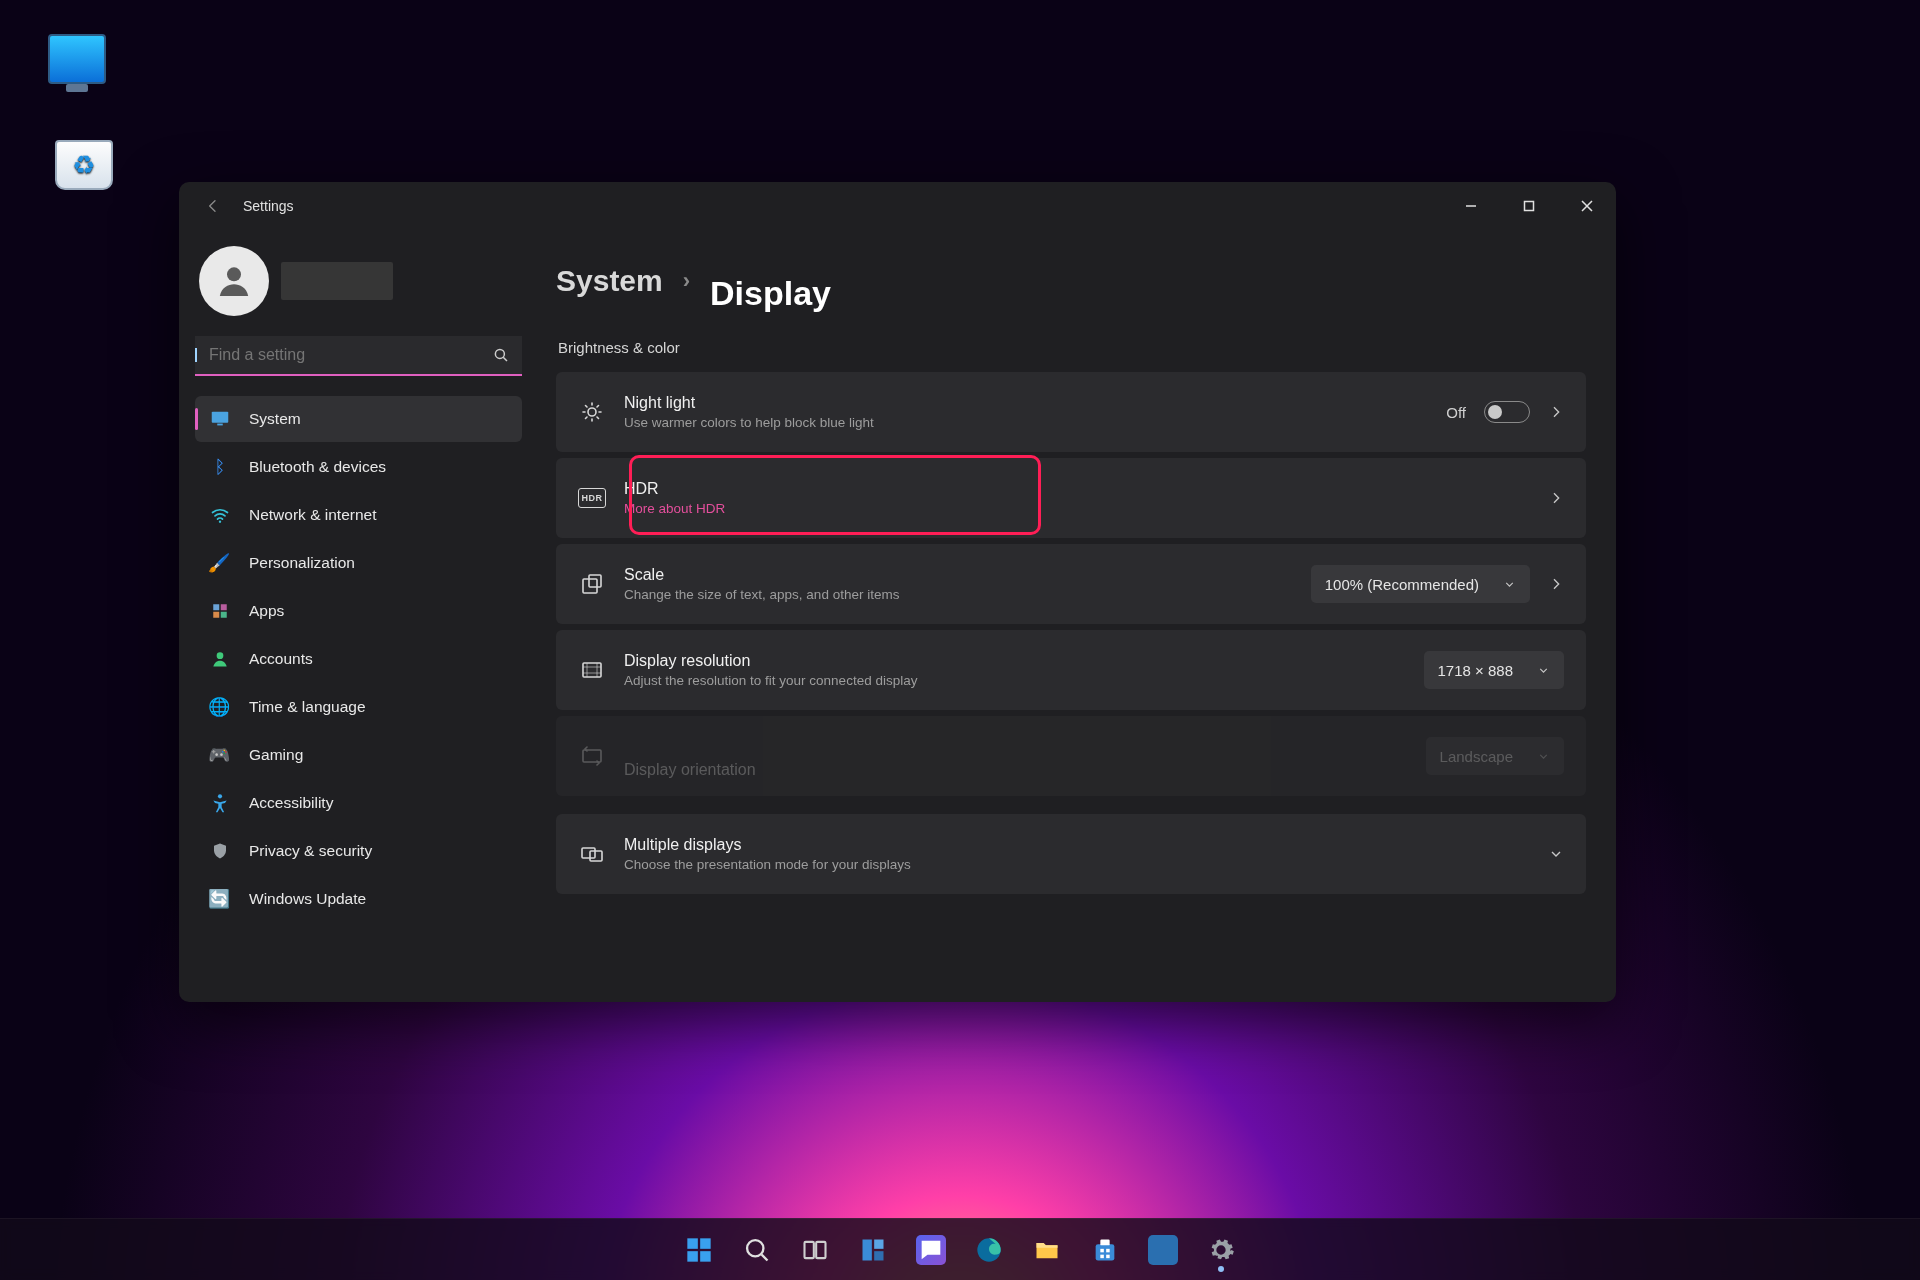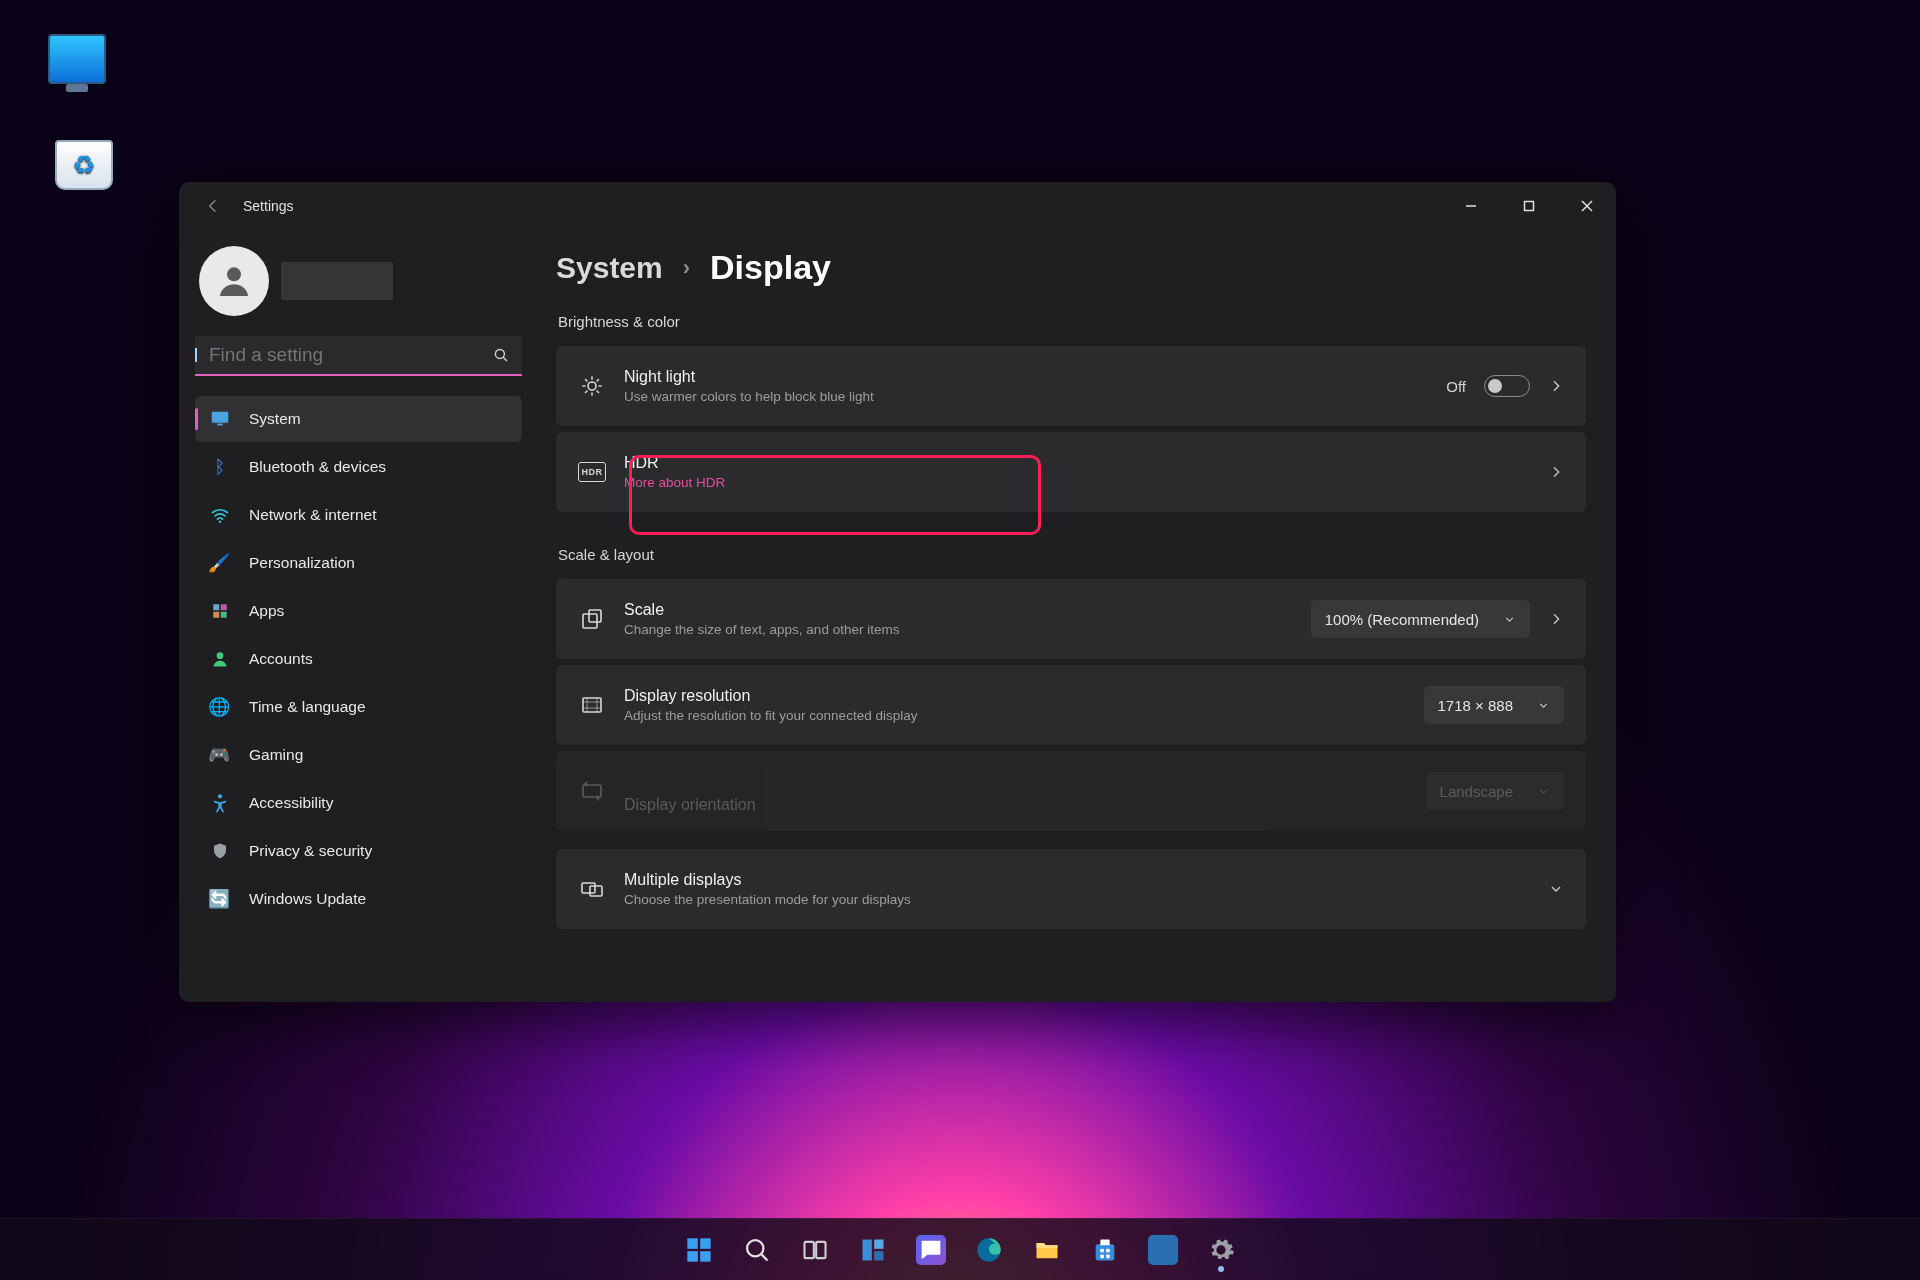--- a/index.html
+++ b/index.html
@@ -36,35 +36,35 @@
 .body{ flex:1; display:flex; }
 
 .sidebar{ width:355px; padding:10px 12px 10px 16px; display:flex; flex-direction:column; gap:14px; }
 .user-row{ display:flex; align-items:center; gap:12px; padding:6px 4px; cursor:pointer; }
 .avatar{ width:70px; height:70px; border-radius:50%; background:#e9e9e9; display:flex; align-items:center; justify-content:center; }
 .avatar svg{ width:40px; height:40px; fill:#5a5a5a; }
 .user-name-mask{ width:112px; height:38px; background:#363636; border-radius:2px; }
 
 .search{ position:relative; height:40px; border-bottom:2px solid #e060c0; background:#2a2a2d; display:flex; align-items:center; padding:0 40px 0 14px; }
 .search::before{ content:""; position:absolute; left:0; top:12px; bottom:12px; width:2px; background:#9fd4ff; }
-.search input{ flex:1; background:transparent; border:0; outline:0; color:#d8d8d8; font-size:19px; }
+.search input{ flex:1; background:transparent; border:0; outline:0; color:#d8d8d8; font-size:16px; }
 .search .icon{ position:absolute; right:12px; top:50%; transform:translateY(-50%); width:18px; height:18px; stroke:#ccc; fill:none; stroke-width:2; }
 
 .nav{ display:flex; flex-direction:column; gap:2px; margin-top:6px; }
 .nav-item{ height:46px; display:flex; align-items:center; gap:18px; padding:0 14px; border-radius:6px; font-size:15.5px; color:#e8e8e8; cursor:pointer; position:relative; }
 .nav-item.active{ background:#313134; }
 .nav-item.active::before{ content:""; position:absolute; left:0; top:12px; bottom:12px; width:3px; background:#e060c0; border-radius:2px; }
 .nav-icon{ width:22px; height:22px; display:flex; align-items:center; justify-content:center; font-size:18px; }
 
 
 .main{ flex:1; padding:18px 30px 20px 22px; overflow:auto; }
 .crumb{ display:flex; align-items:center; gap:20px; font-size:30px; font-weight:600; margin-bottom:26px; }
 .crumb .parent{ color:#d9d9d9; cursor:pointer; }
 .crumb .sep{ color:#8a8a8a; font-size:22px; }
-.crumb .here{ color:#fff; font-size:34px; }
+.crumb .here{ color:#fff; font-size:34px;margin-top:26px; }
 
 .section-label{ font-size:15px; color:#d6d6d6; margin:10px 0 16px 2px; }
 
 .card{ background:#2b2b2e; border-radius:6px; height:80px; display:flex; align-items:center; padding:0 22px; gap:18px; margin-bottom:6px; cursor:pointer; }
 .card.disabled{ opacity:.55; cursor:default; }
 .card .lead{ width:28px; height:28px; display:flex; align-items:center; justify-content:center; color:#d7d7d7; }
 .card .lead svg{ width:24px; height:24px; stroke:#d7d7d7; fill:none; stroke-width:1.6; }
 .card.disabled .lead svg{ stroke:#8a8a8a; }
 .card .txt{ flex:1; display:flex; flex-direction:column; gap:3px; }
 .card .title{ font-size:16px; color:#f0f0f0; }
@@ -265,21 +265,20 @@
             <span class="title">HDR</span>
             <span class="sub link">More about HDR</span>
           </div>
           <div class="trail">
               <svg class="chev" viewBox="0 0 24 24">
                 <path d="M9 5l7 7-7 7"></path>
               </svg>
             </div>
         </div>
 
-        <div class="section-label" style="margin-top:34px">Scale &amp; layout</div>
 
         <div class="card">
           <div class="lead">
               <svg viewBox="0 0 24 24">
                 <rect x="3" y="7" width="14" height="14" rx="1"></rect>
                 <rect x="9" y="3" width="12" height="12" rx="1"></rect>
               </svg>
             </div>
           <div class="txt">
             <span class="title">Scale</span>

